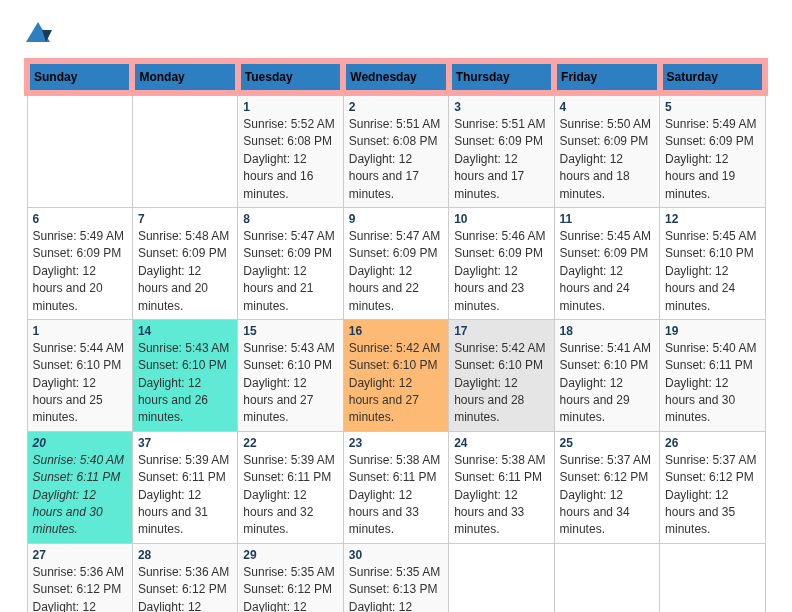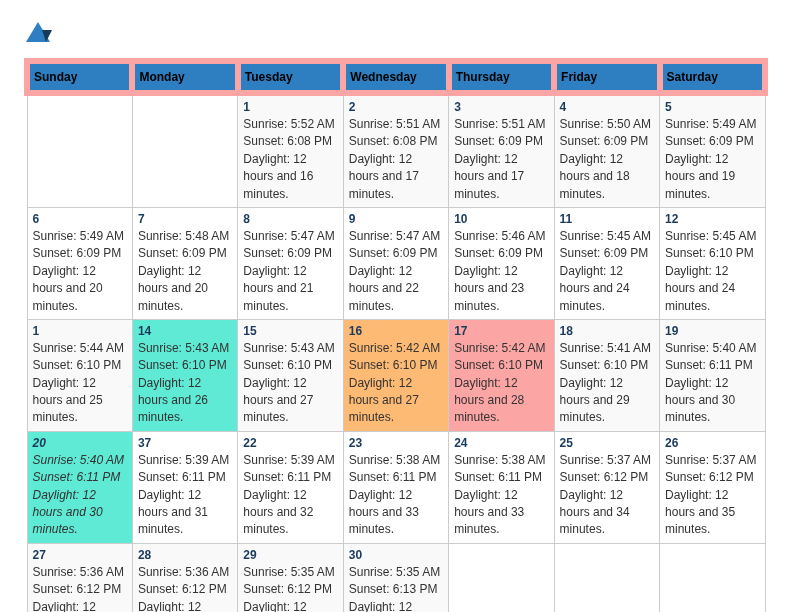--- a/index.html
+++ b/index.html
@@ -229,21 +229,21 @@
             <div class="cell-text" style="white-space: pre-line;">Sunrise: 5:43 AM
 Sunset: 6:10 PM
 Daylight: 12 hours and 27 minutes.</div>
           </td>
           <td style="background: #fdba74;">
             <span class="day-number">16</span>
             <div class="cell-text" style="white-space: pre-line;">Sunrise: 5:42 AM
 Sunset: 6:10 PM
 Daylight: 12 hours and 27 minutes.</div>
           </td>
-          <td style="background: #fca5a5;">
+          <td style="background: #e5e5e5;">
             <span class="day-number">17</span>
             <div class="cell-text" style="white-space: pre-line;">Sunrise: 5:42 AM
 Sunset: 6:10 PM
 Daylight: 12 hours and 28 minutes.</div>
           </td>
           <td style="background: rgb(249, 249, 249);">
             <span class="day-number">18</span>
             <div class="cell-text" style="white-space: pre-line;">Sunrise: 5:41 AM
 Sunset: 6:10 PM
 Daylight: 12 hours and 29 minutes.</div>

